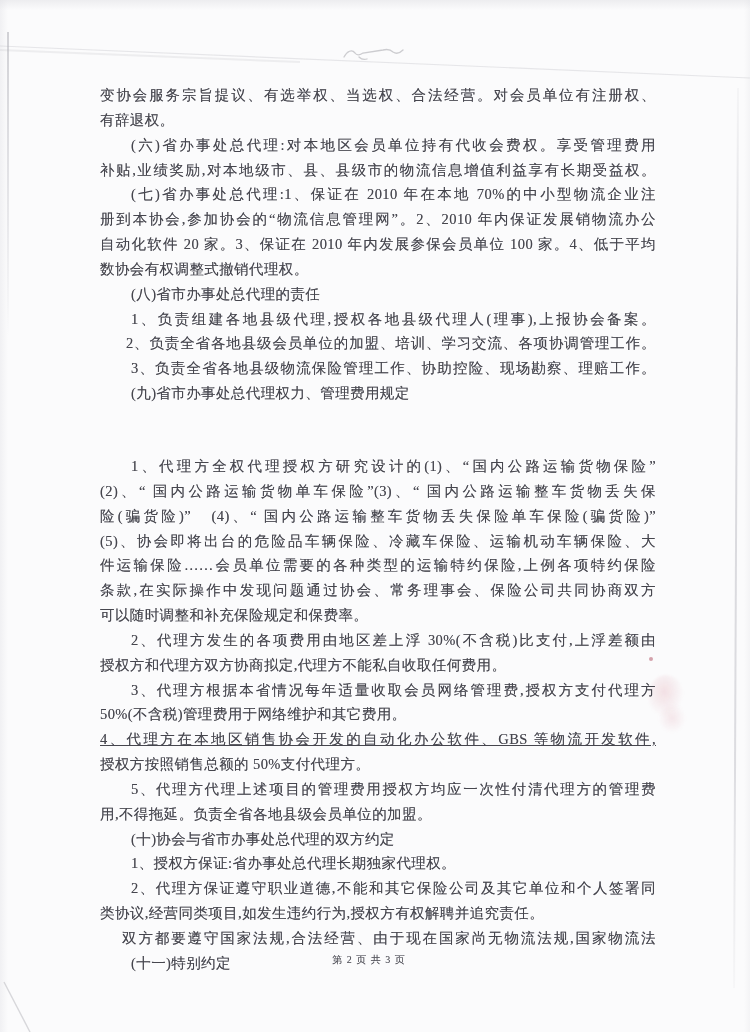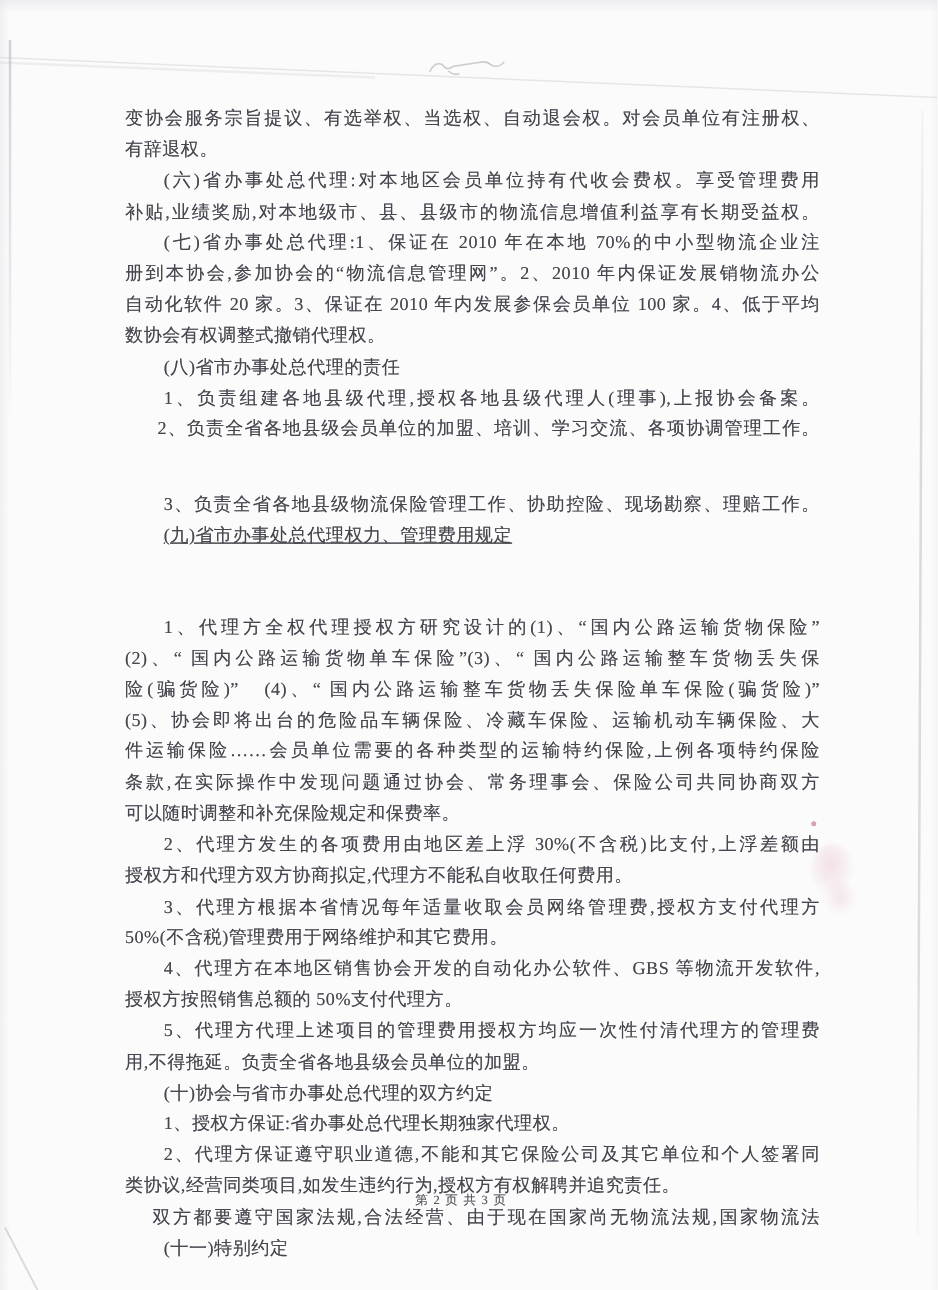--- a/index.html
+++ b/index.html
@@ -74,45 +74,45 @@
     <div class="smudge-dot"></div>
     <div class="smudge-blob1"></div>
     <div class="smudge-blob2"></div>
   </div>
 
   <svg class="crease-bottom" viewBox="0 0 60 52">
     <line x1="4" y1="2" x2="30" y2="52" stroke="rgba(185,185,192,.55)" stroke-width="1.4"></line>
   </svg>
 
   <div class="text-block">
-      <div class="line j">变协会服务宗旨提议、有选举权、当选权、自动退会权。对会员单位有注册权、</div>
+      <div class="line j">变协会服务宗旨提议、有选举权、当选权、合法经营。对会员单位有注册权、</div>
       <div class="line">有辞退权。</div>
       <div class="line j" style="margin-left: 31px;">(六)省办事处总代理:对本地区会员单位持有代收会费权。享受管理费用</div>
       <div class="line j">补贴,业绩奖励,对本地级市、县、县级市的物流信息增值利益享有长期受益权。</div>
       <div class="line j" style="margin-left: 31px;">(七)省办事处总代理:1、保证在 2010 年在本地 70%的中小型物流企业注</div>
       <div class="line j">册到本协会,参加协会的“物流信息管理网”。2、2010 年内保证发展销物流办公</div>
       <div class="line j">自动化软件 20 家。3、保证在 2010 年内发展参保会员单位 100 家。4、低于平均</div>
       <div class="line">数协会有权调整式撤销代理权。</div>
       <div class="line" style="margin-left: 31px;">(八)省市办事处总代理的责任</div>
       <div class="line j" style="margin-left: 31px;">1、负责组建各地县级代理,授权各地县级代理人(理事),上报协会备案。</div>
       <div class="line j" style="margin-left: 26px;">2、负责全省各地县级会员单位的加盟、培训、学习交流、各项协调管理工作。</div>
-      <div class="line j" style="margin-left: 31px; margin-top: 36px;">3、负责全省各地县级物流保险管理工作、协助控险、现场勘察、理赔工作。</div>
-      <div class="line" style="margin-left: 31px; text-decoration: underline;">(九)省市办事处总代理权力、管理费用规定</div>
+      <div class="line j" style="margin-left: 31px;">3、负责全省各地县级物流保险管理工作、协助控险、现场勘察、理赔工作。</div>
+      <div class="line" style="margin-left: 31px;">(九)省市办事处总代理权力、管理费用规定</div>
       <div class="line j" style="margin-left: 31px; margin-top: 48px;">1、代理方全权代理授权方研究设计的(1)、“国内公路运输货物保险”</div>
       <div class="line j">(2)、“ 国内公路运输货物单车保险”(3)、“ 国内公路运输整车货物丢失保</div>
       <div class="line j">险(骗货险)”　(4)、“ 国内公路运输整车货物丢失保险单车保险(骗货险)”</div>
       <div class="line j">(5)、协会即将出台的危险品车辆保险、冷藏车保险、运输机动车辆保险、大</div>
       <div class="line j">件运输保险……会员单位需要的各种类型的运输特约保险,上例各项特约保险</div>
       <div class="line j">条款,在实际操作中发现问题通过协会、常务理事会、保险公司共同协商双方</div>
       <div class="line">可以随时调整和补充保险规定和保费率。</div>
       <div class="line j" style="margin-left: 31px;">2、代理方发生的各项费用由地区差上浮 30%(不含税)比支付,上浮差额由</div>
       <div class="line">授权方和代理方双方协商拟定,代理方不能私自收取任何费用。</div>
       <div class="line j" style="margin-left: 31px;">3、代理方根据本省情况每年适量收取会员网络管理费,授权方支付代理方</div>
       <div class="line">50%(不含税)管理费用于网络维护和其它费用。</div>
-      <div class="line j" style="margin-left: 31px;">4、代理方在本地区销售协会开发的自动化办公软件、GBS 等物流开发软件,</div>
+      <div class="line j" style=" text-decoration: underline;">4、代理方在本地区销售协会开发的自动化办公软件、GBS 等物流开发软件,</div>
       <div class="line">授权方按照销售总额的 50%支付代理方。</div>
       <div class="line j" style="margin-left: 31px;">5、代理方代理上述项目的管理费用授权方均应一次性付清代理方的管理费</div>
       <div class="line">用,不得拖延。负责全省各地县级会员单位的加盟。</div>
       <div class="line" style="margin-left: 31px;">(十)协会与省市办事处总代理的双方约定</div>
       <div class="line" style="margin-left: 31px;">1、授权方保证:省办事处总代理长期独家代理权。</div>
       <div class="line j" style="margin-left: 31px;">2、代理方保证遵守职业道德,不能和其它保险公司及其它单位和个人签署同</div>
       <div class="line">类协议,经营同类项目,如发生违约行为,授权方有权解聘并追究责任。</div>
       <div class="line j" style="margin-left: 22px;">双方都要遵守国家法规,合法经营、由于现在国家尚无物流法规,国家物流法</div>
       <div class="line" style="margin-left: 31px;">(十一)特别约定</div>
     </div>

